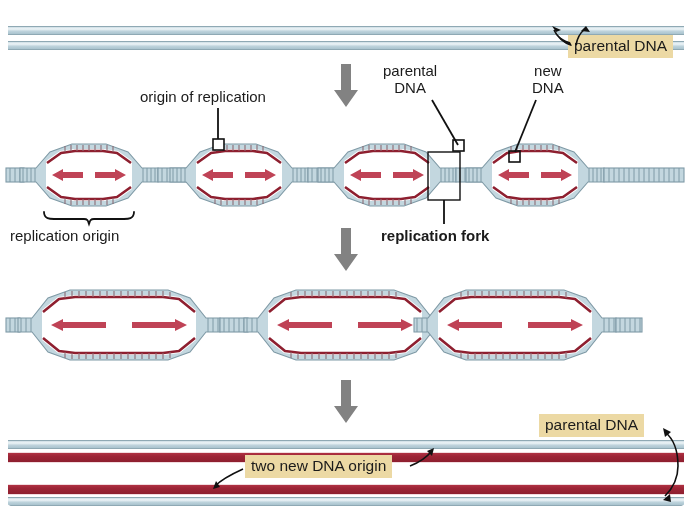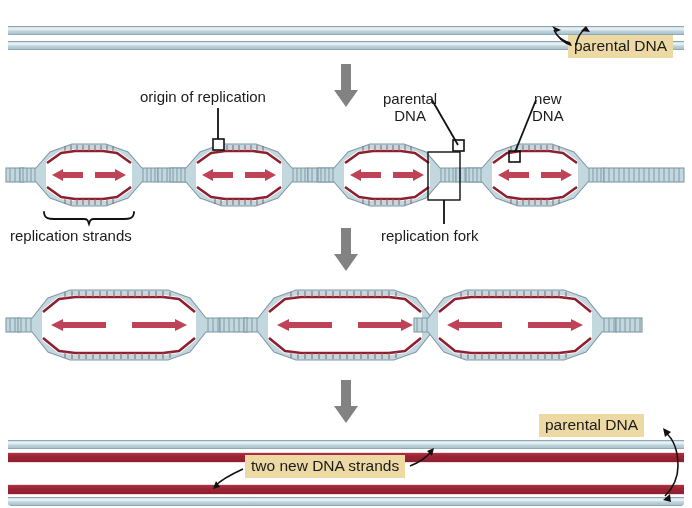--- a/index.html
+++ b/index.html
@@ -22,21 +22,21 @@
 
   
   .label {
     position: absolute;
     font-family: "Liberation Sans", sans-serif;
     font-size: 15px;
     color: #1b1b1b;
     white-space: nowrap;
     line-height: 1.15;
   }
-  .label.center { text-align: center; margin-top: 28px; }
+  .label.center { text-align: center; }
   .label.hl {
     background: #ecd9a4;
     padding: 2px 6px 3px 6px;
     font-size: 15.5px;
   }
 
   
   .strand {
     position: absolute;
     border-top: 1px solid #8fa9b4;
@@ -87,23 +87,23 @@
   <div class="label center" style="left:383px; top:62px;">
     <span>parental</span><br>
     <span>DNA</span>
   </div>
 
   <div class="label center" style="left:532px; top:62px;">
     <span>new</span><br>
     <span>DNA</span>
   </div>
 
-  <div class="label" style="left:10px; top:227px;">replication strands</div>
-
-  <div class="label" style="left:381px; top:227px;">replication fork</div>
+  <div class="label" style="left:10px; top:227px;">replication origin</div>
+
+  <div class="label" style="left:381px; top:227px;font-weight:bold;">replication fork</div>
 
   <svg class="row-svg" style="left:0px; top:130px;" width="692" height="90" viewBox="0 0 692 90">
     <defs>
       <linearGradient id="pg" x1="0" y1="0" x2="0" y2="1">
         <stop offset="0%" stop-color="#cfdee5"></stop>
         <stop offset="30%" stop-color="#eef5f8"></stop>
         <stop offset="70%" stop-color="#bdd2db"></stop>
         <stop offset="100%" stop-color="#a7c2cd"></stop>
       </linearGradient>
 
@@ -326,21 +326,21 @@
     <polygon points="8,0 18,0 18,26 25,26 13,43 1,26 8,26" fill="#828282"></polygon>
   </svg>
 
   <div class="strand parental abs" style="left:8px; top:440px; width:676px; height:9px;"></div>
   <div class="strand newdna abs" style="left:8px; top:452px; width:676px; height:11px;"></div>
   <div class="strand newdna abs" style="left:8px; top:484px; width:676px; height:11px;"></div>
   <div class="strand parental abs" style="left:8px; top:497px; width:676px; height:9px;"></div>
 
   <div class="label hl" style="left:539px; top:414px;">parental DNA</div>
 
-  <div class="label hl" style="left:245px; top:455px;">two new DNA strands</div>
+  <div class="label hl" style="left:245px; top:455px;">two new DNA origin</div>
 
   <svg id="leaders" viewBox="0 0 692 508">
 
     <path d="M572,46 C565,44 558,38 555,31 C558,36 563,40 570,42" fill="#111" stroke="none"></path>
     <path d="M556,32 L552,26 L561,30 Z" fill="#111"></path>
     <path d="M571,45 C564,43 557,37 554,30" fill="none" stroke="#111" stroke-width="1.6"></path>
 
     <path d="M585,29 C580,33 577,39 576,45" fill="none" stroke="#111" stroke-width="1.6"></path>
     <path d="M586,26 L590,32 L581,31 Z" fill="#111"></path>
 

